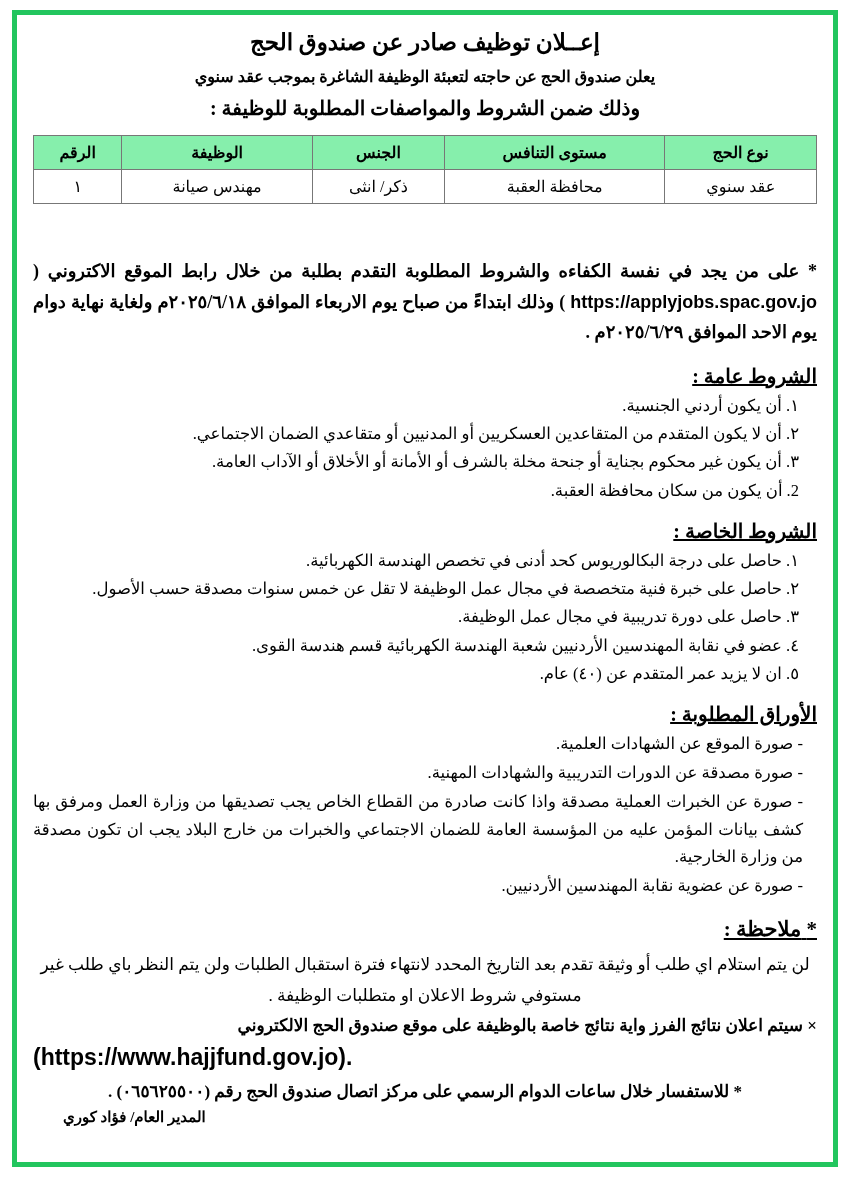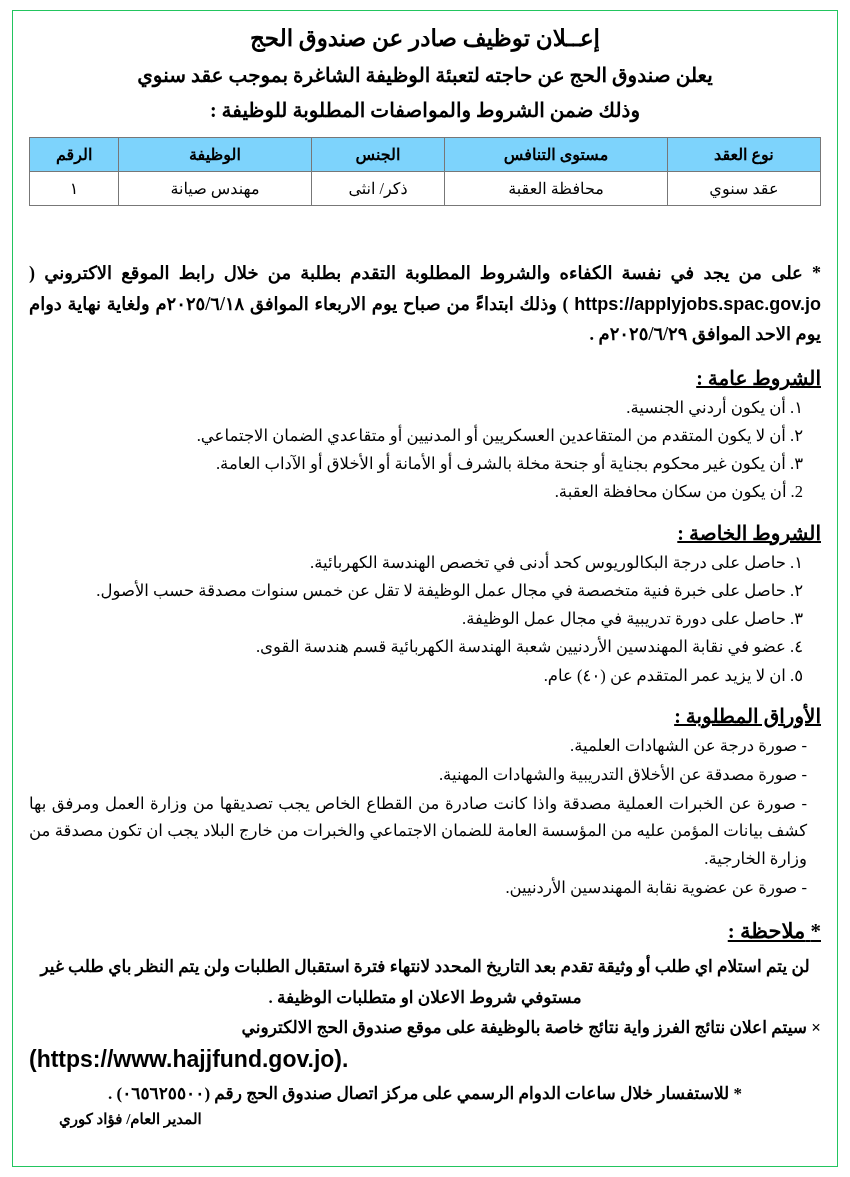--- a/index.html
+++ b/index.html
@@ -13,40 +13,40 @@
   }
   .page {
     width: 850px;
     height: 1177px;
     box-sizing: border-box;
     padding: 10px 12px;
     background: #ffffff;
     position: relative;
   }
   .frame {
-    border: 1px solid #22c55e;
+    border: 5px solid #22c55e;
     box-sizing: border-box;
     width: 100%;
     height: 100%;
     padding: 14px 16px 6px 16px;
     display: flex;
     flex-direction: column;
   }
   
   .title {
     text-align: center;
     font-weight: bold;
     font-size: 23px;
     letter-spacing: 0.5px;
     margin-bottom: 9px;
   }
   .subtitle {
     text-align: center;
     font-weight: bold;
-    font-size: 20px;
+    font-size: 16px;
     line-height: 1.45;
     margin: 0 auto 6px auto;
     max-width: 700px;
   }
   .subtitle2 {
     text-align: left;
     font-weight: bold;
     font-size: 20px;
     line-height: 1.45;
     margin: 0 auto 12px auto;
@@ -58,21 +58,21 @@
     border-collapse: collapse;
     font-size: 16px;
     margin-bottom: 16px;
   }
   table.jobs th, table.jobs td {
     border: 1px solid #777;
     text-align: center;
     padding: 7px 4px;
   }
   table.jobs thead th {
-    background: #7dd3fc;
+    background: #86efac;
     font-weight: bold;
     font-size: 16px;
   }
   table.jobs tbody td {
     background: #ffffff;
     font-size: 16px;
   }
   
   .para {
     font-size: 18px;
@@ -120,21 +120,21 @@
     margin-bottom: 2px;
   }
   .note-head {
     font-size: 21px;
     font-weight: bold;
     text-decoration: underline;
     margin: 12px 0 8px 0;
   }
   .note-body {
     font-size: 17px;
-    font-weight: bold;
+    font-weight: normal;
     line-height: 1.8;
     text-align: center;
   }
   .note-line {
     font-size: 17px;
     font-weight: bold;
     line-height: 1.8;
     text-align: right;
   }
   .bigurl {
@@ -168,21 +168,21 @@
   <div class="frame">
 
     <div class="title">إعــلان توظيف صادر عن صندوق الحج</div>
 
     <div class="subtitle">يعلن صندوق الحج عن حاجته لتعبئة الوظيفة الشاغرة بموجب عقد سنوي</div>
     <div class="subtitle2">وذلك ضمن الشروط والمواصفات المطلوبة للوظيفة :</div>
 
     <table class="jobs">
       <thead>
         <tr>
-          <th>نوع العقد</th>
+          <th>نوع الحج</th>
           <th>مستوى التنافس</th>
           <th>الجنس</th>
           <th>الوظيفة</th>
           <th>الرقم</th>
         </tr>
       </thead>
       <tbody>
         <tr>
           <td>عقد سنوي</td>
           <td>محافظة العقبة</td>
@@ -212,22 +212,22 @@
     <ul class="items">
       <li>١. حاصل على درجة البكالوريوس كحد أدنى في تخصص الهندسة الكهربائية.</li>
       <li>٢. حاصل على خبرة فنية متخصصة في مجال عمل الوظيفة لا تقل عن خمس سنوات مصدقة حسب الأصول.</li>
       <li>٣. حاصل على دورة تدريبية في مجال عمل الوظيفة.</li>
       <li>٤. عضو في نقابة المهندسين الأردنيين شعبة الهندسة الكهربائية قسم هندسة القوى.</li>
       <li>٥. ان لا يزيد عمر المتقدم عن (٤٠) عام.</li>
     </ul>
 
     <div class="sec-head">الأوراق المطلوبة :</div>
     <ul class="docs">
-      <li>- صورة درجة عن الشهادات العلمية.</li>
-      <li>- صورة مصدقة عن الأخلاق التدريبية والشهادات المهنية.</li>
+      <li>- صورة الموقع عن الشهادات العلمية.</li>
+      <li>- صورة مصدقة عن الدورات التدريبية والشهادات المهنية.</li>
       <li>- صورة عن الخبرات العملية مصدقة واذا كانت صادرة من القطاع الخاص يجب تصديقها من وزارة العمل ومرفق بها كشف بيانات المؤمن عليه من المؤسسة العامة للضمان الاجتماعي والخبرات من خارج البلاد يجب ان تكون مصدقة من وزارة الخارجية.</li>
       <li>- صورة عن عضوية نقابة المهندسين الأردنيين.</li>
     </ul>
 
     <div class="note-head">
       <span class="star">*</span>
       <span>ملاحظة :</span>
     </div>
     <div class="note-body">لن يتم استلام اي طلب أو وثيقة تقدم بعد التاريخ المحدد لانتهاء فترة استقبال الطلبات ولن يتم النظر باي طلب غير مستوفي شروط الاعلان او متطلبات الوظيفة .</div>
     <div class="note-line">× سيتم اعلان نتائج الفرز واية نتائج خاصة بالوظيفة على موقع صندوق الحج الالكتروني</div>

